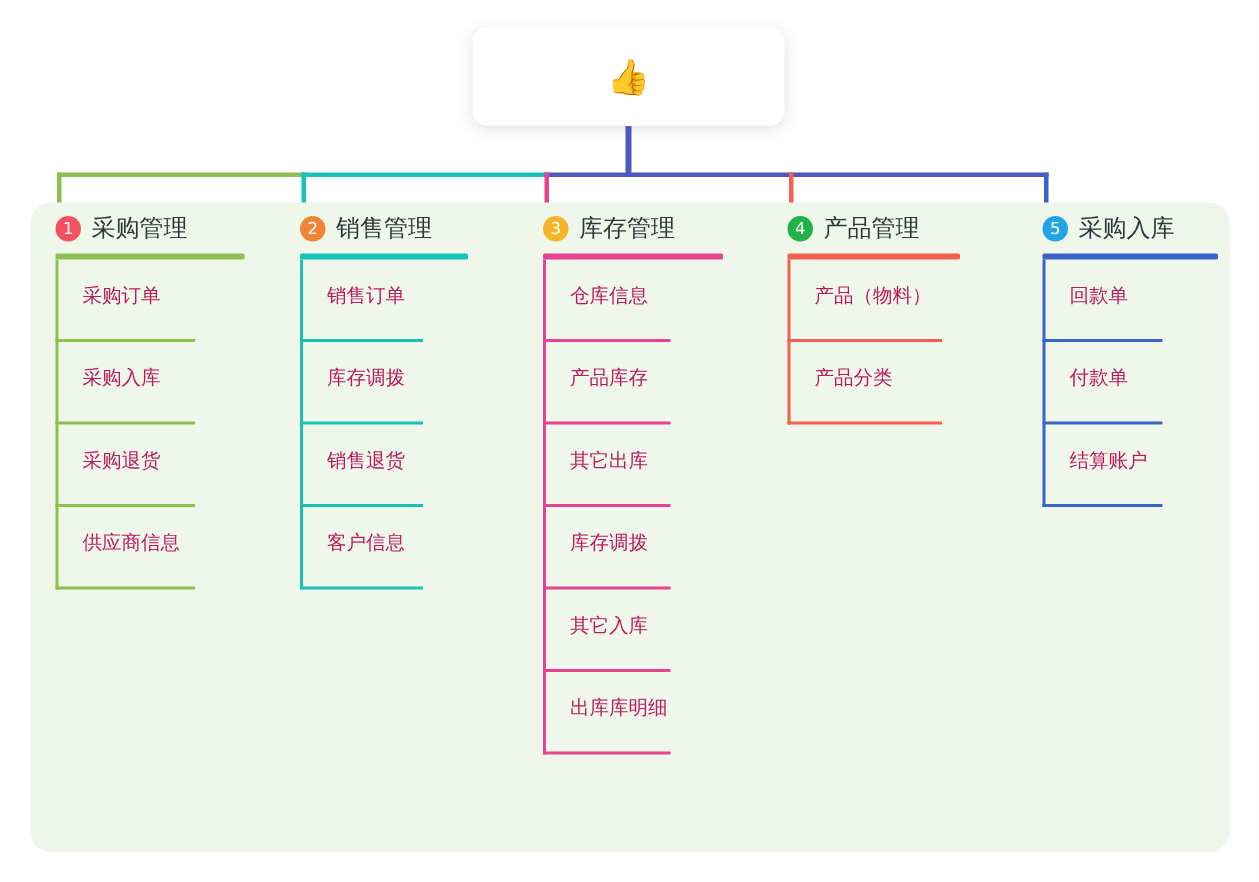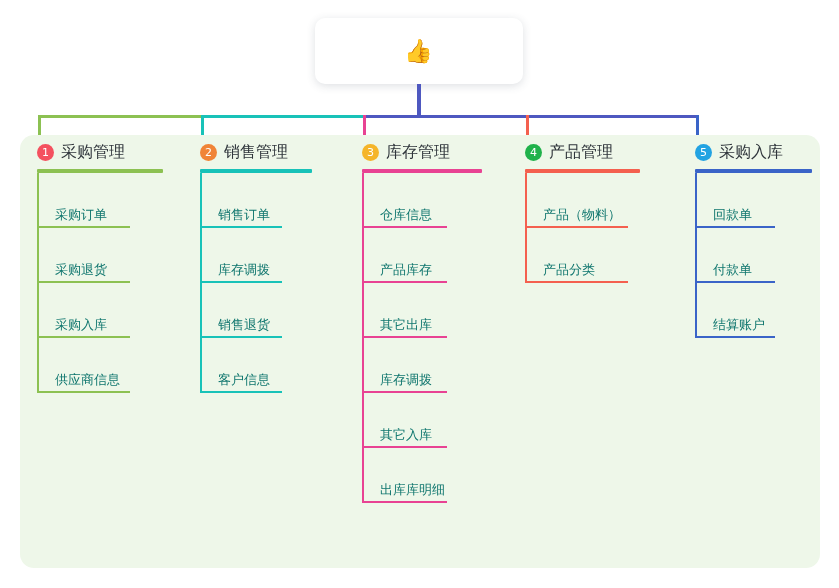--- a/index.html
+++ b/index.html
@@ -61,22 +61,22 @@
   .col-body { position: relative; margin-left: 17px; padding-top: 0; }
   .spine { position: absolute; left: 0; top: 0; bottom: 0; width: 2px; }
 
   .leaf {
     position: relative;
     height: 55px;
     display: flex; align-items: flex-end;
     padding-left: 18px;
   }
   .leaf-text {
-    font-size: 13px; color: #0f766e; white-space: nowrap;
-    padding-bottom: 4px;
+    font-size: 13px; color: #be185d; white-space: nowrap;
+    padding-bottom: 22px;
     font-family: Liberation Mono, monospace;
   }
   .leaf-rule {
     position: absolute; left: 0; bottom: 0; height: 2px;
   }
 </style>
 </head>
 <body>
 
 <div id="mindmap">
@@ -107,25 +107,25 @@
             <span class="col-title">采购管理</span>
           </div>
           <div class="head-rule" style="background: rgb(140, 193, 82); width: 126px;"></div>
           <div class="col-body">
             <div class="spine" style="background: rgb(140, 193, 82);"></div>
             <div class="leaf">
               <span class="leaf-text">采购订单</span>
               <div class="leaf-rule" style="background: rgb(140, 193, 82); width: 93px;"></div>
             </div>
             <div class="leaf">
+              <span class="leaf-text">采购入库</span>
+              <div class="leaf-rule" style="background: rgb(140, 193, 82); width: 93px;"></div>
+            </div>
+            <div class="leaf">
               <span class="leaf-text">采购退货</span>
-              <div class="leaf-rule" style="background: rgb(140, 193, 82); width: 93px;"></div>
-            </div>
-            <div class="leaf">
-              <span class="leaf-text">采购入库</span>
               <div class="leaf-rule" style="background: rgb(140, 193, 82); width: 93px;"></div>
             </div>
             <div class="leaf">
               <span class="leaf-text">供应商信息</span>
               <div class="leaf-rule" style="background: rgb(140, 193, 82); width: 93px;"></div>
             </div>
           </div>
         </div>
         <div class="col" style="left: 163px; width: 162px;">
           <div class="col-head">

